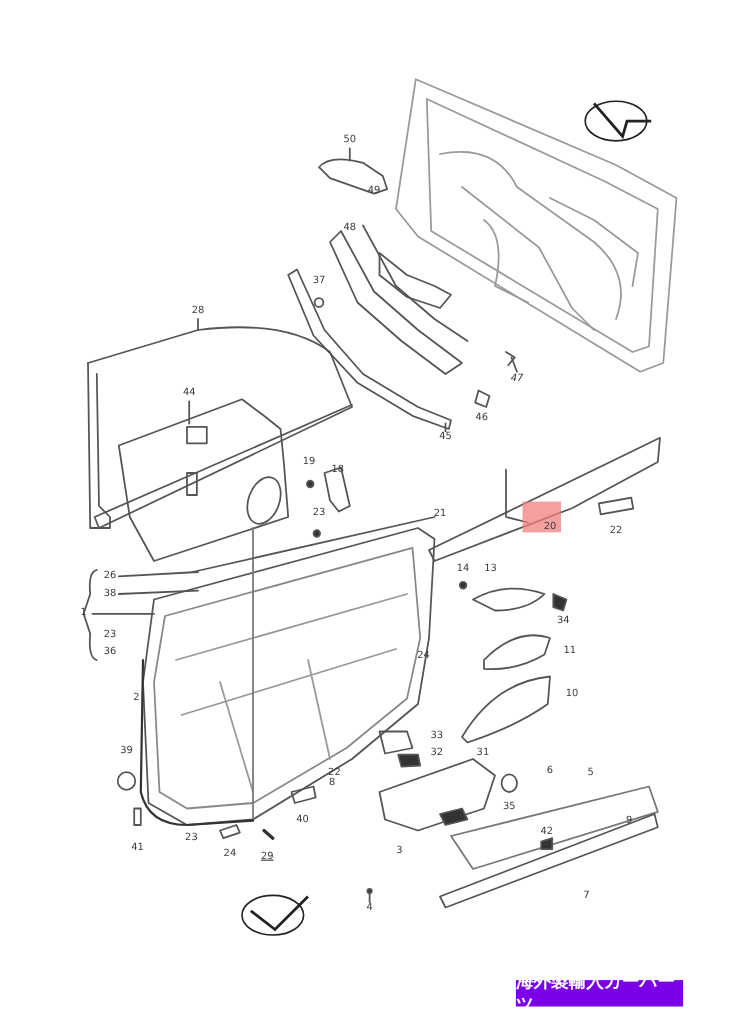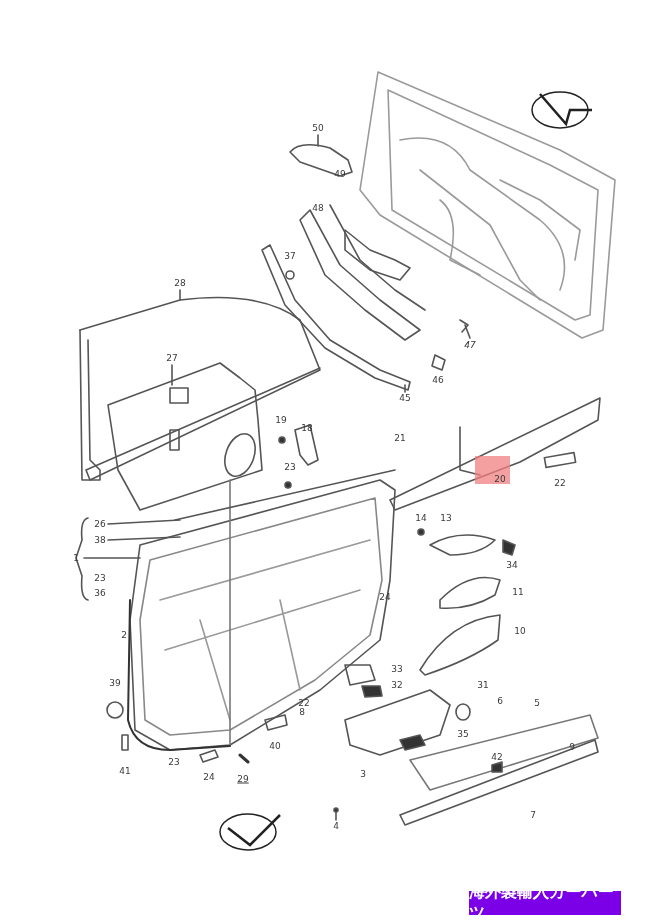--- a/index.html
+++ b/index.html
@@ -117,44 +117,44 @@
 
 <div id="labels">
     <span class="lbl" style="left: 318px; top: 128px;">50</span>
     <span class="lbl" style="left: 340px; top: 174px;">49</span>
     <span class="lbl" style="left: 318px; top: 208px;">48</span>
     <span class="lbl" style="left: 290px; top: 256px;">37</span>
     <span class="lbl" style="left: 470px; top: 345px; font-style: italic;">47</span>
     <span class="lbl" style="left: 438px; top: 380px;">46</span>
     <span class="lbl" style="left: 405px; top: 398px;">45</span>
     <span class="lbl" style="left: 180px; top: 283px;">28</span>
-    <span class="lbl" style="left: 172px; top: 358px;">27</span>
+    <span class="lbl" style="left: 172px; top: 358px;">44</span>
     <span class="lbl" style="left: 281px; top: 420px;">19</span>
     <span class="lbl" style="left: 307px; top: 416px; margin-top: 12px;">18</span>
     <span class="lbl" style="left: 290px; top: 467px;">23</span>
-    <span class="lbl" style="left: 400px; top: 438px;">21</span>
+    <span class="lbl" style="left: 400px; top: 468px;">21</span>
     <span class="lbl" style="left: 500px; top: 479px;">20</span>
     <span class="lbl" style="left: 560px; top: 483px;">22</span>
     <span class="lbl" style="left: 421px; top: 518px;">14</span>
     <span class="lbl" style="left: 446px; top: 518px;">13</span>
     <span class="lbl" style="left: 512px; top: 530px; margin-top: 35px;">34</span>
     <span class="lbl" style="left: 100px; top: 524px;">26</span>
     <span class="lbl" style="left: 100px; top: 540px;">38</span>
     <span class="lbl" style="left: 76px; top: 558px;">1</span>
     <span class="lbl" style="left: 100px; top: 578px;">23</span>
     <span class="lbl" style="left: 100px; top: 593px;">36</span>
     <span class="lbl" style="left: 124px; top: 635px;">2</span>
     <span class="lbl" style="left: 385px; top: 597px;">24</span>
     <span class="lbl" style="left: 518px; top: 592px;">11</span>
     <span class="lbl" style="left: 520px; top: 631px;">10</span>
     <span class="lbl" style="left: 397px; top: 669px;">33</span>
     <span class="lbl" style="left: 397px; top: 685px;">32</span>
     <span class="lbl" style="left: 115px; top: 683px;">39</span>
     <span class="lbl" style="left: 304px; top: 703px;">22</span>
-    <span class="lbl" style="left: 483px; top: 685px;">31</span>
+    <span class="lbl" style="left: 439px; top: 685px;">31</span>
     <span class="lbl" style="left: 500px; top: 701px;">6</span>
     <span class="lbl" style="left: 537px; top: 703px;">5</span>
     <span class="lbl" style="left: 275px; top: 746px;">40</span>
     <span class="lbl" style="left: 463px; top: 734px;">35</span>
     <span class="lbl" style="left: 572px; top: 747px;">9</span>
     <span class="lbl" style="left: 125px; top: 771px;">41</span>
     <span class="lbl" style="left: 174px; top: 762px;">23</span>
     <span class="lbl" style="left: 209px; top: 777px;">24</span>
     <span class="lbl" style="left: 243px; top: 779px; text-decoration: underline;">29</span>
     <span class="lbl" style="left: 363px; top: 774px;">3</span>

